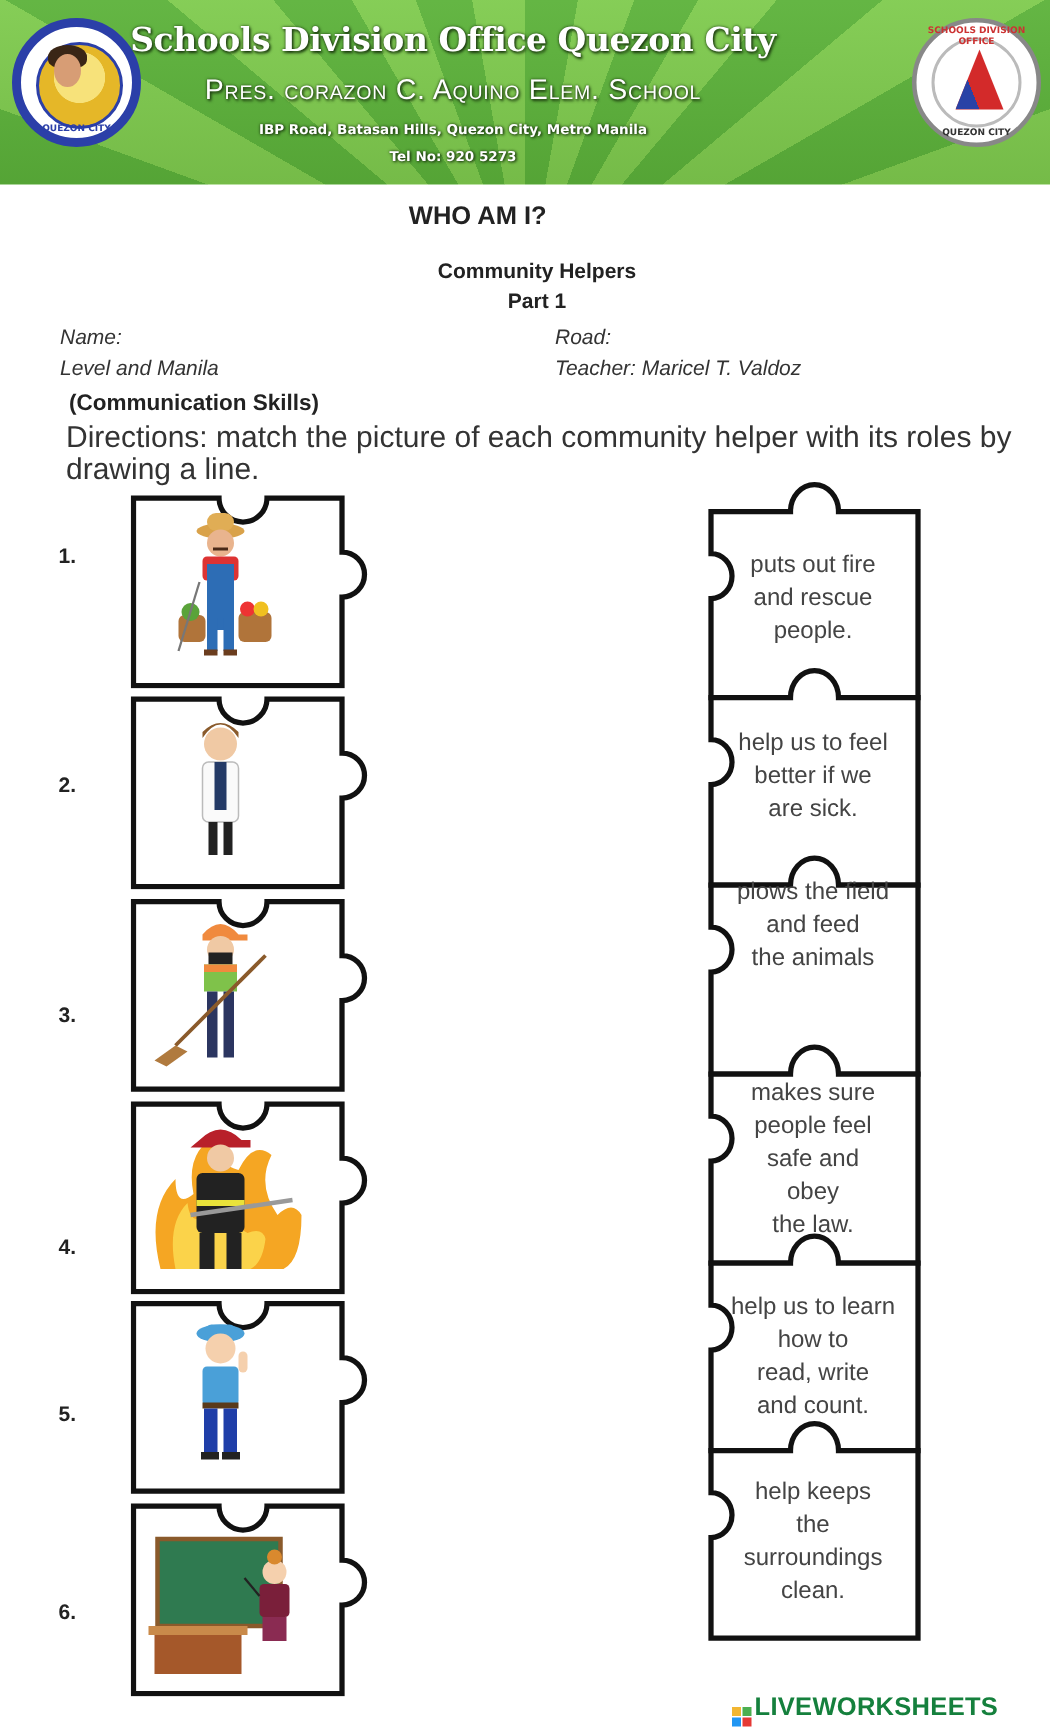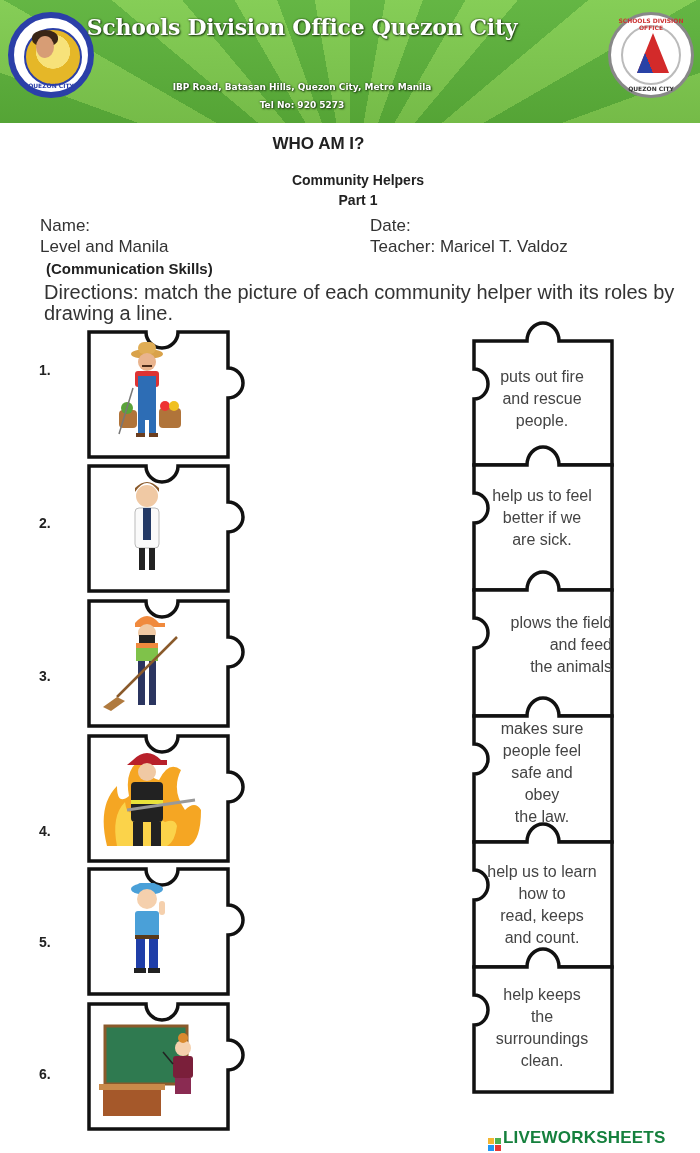--- a/index.html
+++ b/index.html
@@ -21,21 +21,21 @@
   .seal-right .txt-bot{position:absolute;bottom:3px;left:0;width:100%;text-align:center;font-size:6px;color:#333;font-weight:bold;}
   .b-title{position:absolute;left:0;width:604px;text-align:center;color:#fff;text-shadow:1px 1px 2px #1d3d10,0 0 2px #1d3d10;}
   .b-t1{top:14px;font-family:"DejaVu Serif",serif;font-weight:bold;font-size:22px;letter-spacing:-0.3px;}
   .b-t2{top:50px;font-family:"Liberation Sans",sans-serif;font-size:19px;font-variant:small-caps;letter-spacing:0.5px;}
   .b-t3{top:82px;font-size:9px;font-weight:bold;}
   .b-t4{top:100px;font-size:9px;font-weight:bold;}
 
   .title{position:absolute;top:134px;left:0;width:637px;text-align:center;font-size:17px;font-weight:bold;font-family:"Liberation Sans",sans-serif;}
   .sub1{position:absolute;top:172px;left:0;width:716px;text-align:center;font-size:14px;font-weight:bold;font-family:"Liberation Sans",sans-serif;}
   .sub2{position:absolute;top:192px;left:0;width:716px;text-align:center;font-size:14px;font-weight:bold;font-family:"Liberation Sans",sans-serif;}
-  .field{position:absolute;font-size:17px;font-family:"Liberation Sans",sans-serif;color:#333;}
+  .field{position:absolute;font-size:14px;font-family:"Liberation Sans",sans-serif;color:#333;font-style:italic;}
   .skills{position:absolute;top:260px;left:46px;font-size:15px;font-weight:bold;font-family:"Liberation Sans",sans-serif;}
   .directions{position:absolute;top:282px;left:44px;width:640px;font-size:20px;line-height:21px;font-family:"Liberation Sans",sans-serif;color:#333;}
 
   .num{position:absolute;left:39px;font-size:14px;font-weight:bold;font-family:"Liberation Sans",sans-serif;}
   .piece-svg{position:absolute;overflow:visible;}
   .role-text{position:absolute;left:472px;width:140px;text-align:center;font-size:16px;line-height:22px;color:#444;font-family:"Liberation Sans",sans-serif;}
 
   .lw{position:absolute;left:488px;top:1128px;font-size:17px;font-weight:bold;color:#15803d;font-family:Liberation Sans, sans-serif;letter-spacing:0.2px;}
   .lw-logo{display:inline-grid;grid-template-columns:6px 6px;grid-template-rows:6px 6px;gap:1px;vertical-align:-1px;margin-right:2px;}
   .lw-logo span{display:block;width:6px;height:6px;}
@@ -52,30 +52,31 @@
     <div class="txt">QUEZON CITY</div>
   </div>
   <div class="seal seal-right">
     <div class="ring"></div>
     <div class="tri-red"></div>
     <div class="tri-blue"></div>
     <div class="txt-top">SCHOOLS DIVISION OFFICE</div>
     <div class="txt-bot">QUEZON CITY</div>
   </div>
   <div class="b-title b-t1">Schools Division Office Quezon City</div>
+  <div class="b-title b-t2">Pres. corazon C. Aquino Elem. School</div>
   <div class="b-title b-t3">IBP Road, Batasan Hills, Quezon City, Metro Manila</div>
   <div class="b-title b-t4">Tel No: 920 5273</div>
 </div>
 
 <div class="title">WHO AM I?</div>
 <div class="sub1">Community Helpers</div>
 <div class="sub2">Part 1</div>
 
 <div class="field" style="top:216px;left:40px;">Name:</div>
-<div class="field" style="top:216px;left:370px;">Date:</div>
+<div class="field" style="top:216px;left:370px;">Road:</div>
 <div class="field" style="top:237px;left:40px;">Level and Manila</div>
 <div class="field" style="top:237px;left:370px;">Teacher:  Maricel T. Valdoz</div>
 <div class="skills">(Communication Skills)</div>
 <div class="directions">Directions:  match the picture of each community helper with its roles by drawing a line.</div>
 
 <div id="left-col">
     <div class="num" style="top: 362px;">1.</div>
     <div class="piece-svg" style="left: 87px; top: 330px;"><svg width="159" height="129" viewBox="-2 -2 159 129">
       <path d="M0 0 H57 A16 16 0 0 0 89 0 H139 V36 A15 15 0 0 1 139 66 V125 H0 Z" fill="#fff" stroke="#111" stroke-width="3.5" stroke-linejoin="miter"></path>
       <g transform="translate(58,66)">
@@ -196,42 +197,42 @@
       <path d="M0 20 H53 A16 18 0 0 1 85 20 H138 V145 H0 V78 A14 15 0 0 0 0 48 Z" fill="#fff" stroke="#111" stroke-width="3.5"></path>
     </svg></div>
     <div class="role-text" style="top: 485px;">
       <div>help us to feel</div>
       <div>better if we</div>
       <div>are sick.</div>
     </div>
     <div class="piece-svg" style="left: 472px; top: 570px;"><svg width="142" height="150" viewBox="-2 0 142 150">
       <path d="M0 20 H53 A16 18 0 0 1 85 20 H138 V146 H0 V78 A14 15 0 0 0 0 48 Z" fill="#fff" stroke="#111" stroke-width="3.5"></path>
     </svg></div>
-    <div class="role-text" style="top: 612px; text-align: right;">
+    <div class="role-text" style="top: 584px;">
       <div>plows the field</div>
       <div>and feed</div>
       <div>the animals</div>
     </div>
     <div class="piece-svg" style="left: 472px; top: 696px;"><svg width="142" height="150" viewBox="-2 0 142 150">
       <path d="M0 20 H53 A16 18 0 0 1 85 20 H138 V146 H0 V78 A14 15 0 0 0 0 48 Z" fill="#fff" stroke="#111" stroke-width="3.5"></path>
     </svg></div>
     <div class="role-text" style="top: 718px;">
       <div>makes sure</div>
       <div>people feel</div>
       <div>safe and</div>
       <div>obey</div>
       <div>the law.</div>
     </div>
     <div class="piece-svg" style="left: 472px; top: 822px;"><svg width="142" height="149" viewBox="-2 0 142 149">
       <path d="M0 20 H53 A16 18 0 0 1 85 20 H138 V145 H0 V78 A14 15 0 0 0 0 48 Z" fill="#fff" stroke="#111" stroke-width="3.5"></path>
     </svg></div>
     <div class="role-text" style="top: 861px;">
       <div>help us to learn</div>
       <div>how to</div>
-      <div>read, keeps</div>
+      <div>read, write</div>
       <div>and count.</div>
     </div>
     <div class="piece-svg" style="left: 472px; top: 947px;"><svg width="142" height="149" viewBox="-2 0 142 149">
       <path d="M0 20 H53 A16 18 0 0 1 85 20 H138 V145 H0 V78 A14 15 0 0 0 0 48 Z" fill="#fff" stroke="#111" stroke-width="3.5"></path>
     </svg></div>
     <div class="role-text" style="top: 984px;">
       <div>help keeps</div>
       <div>the</div>
       <div>surroundings</div>
       <div>clean.</div>

